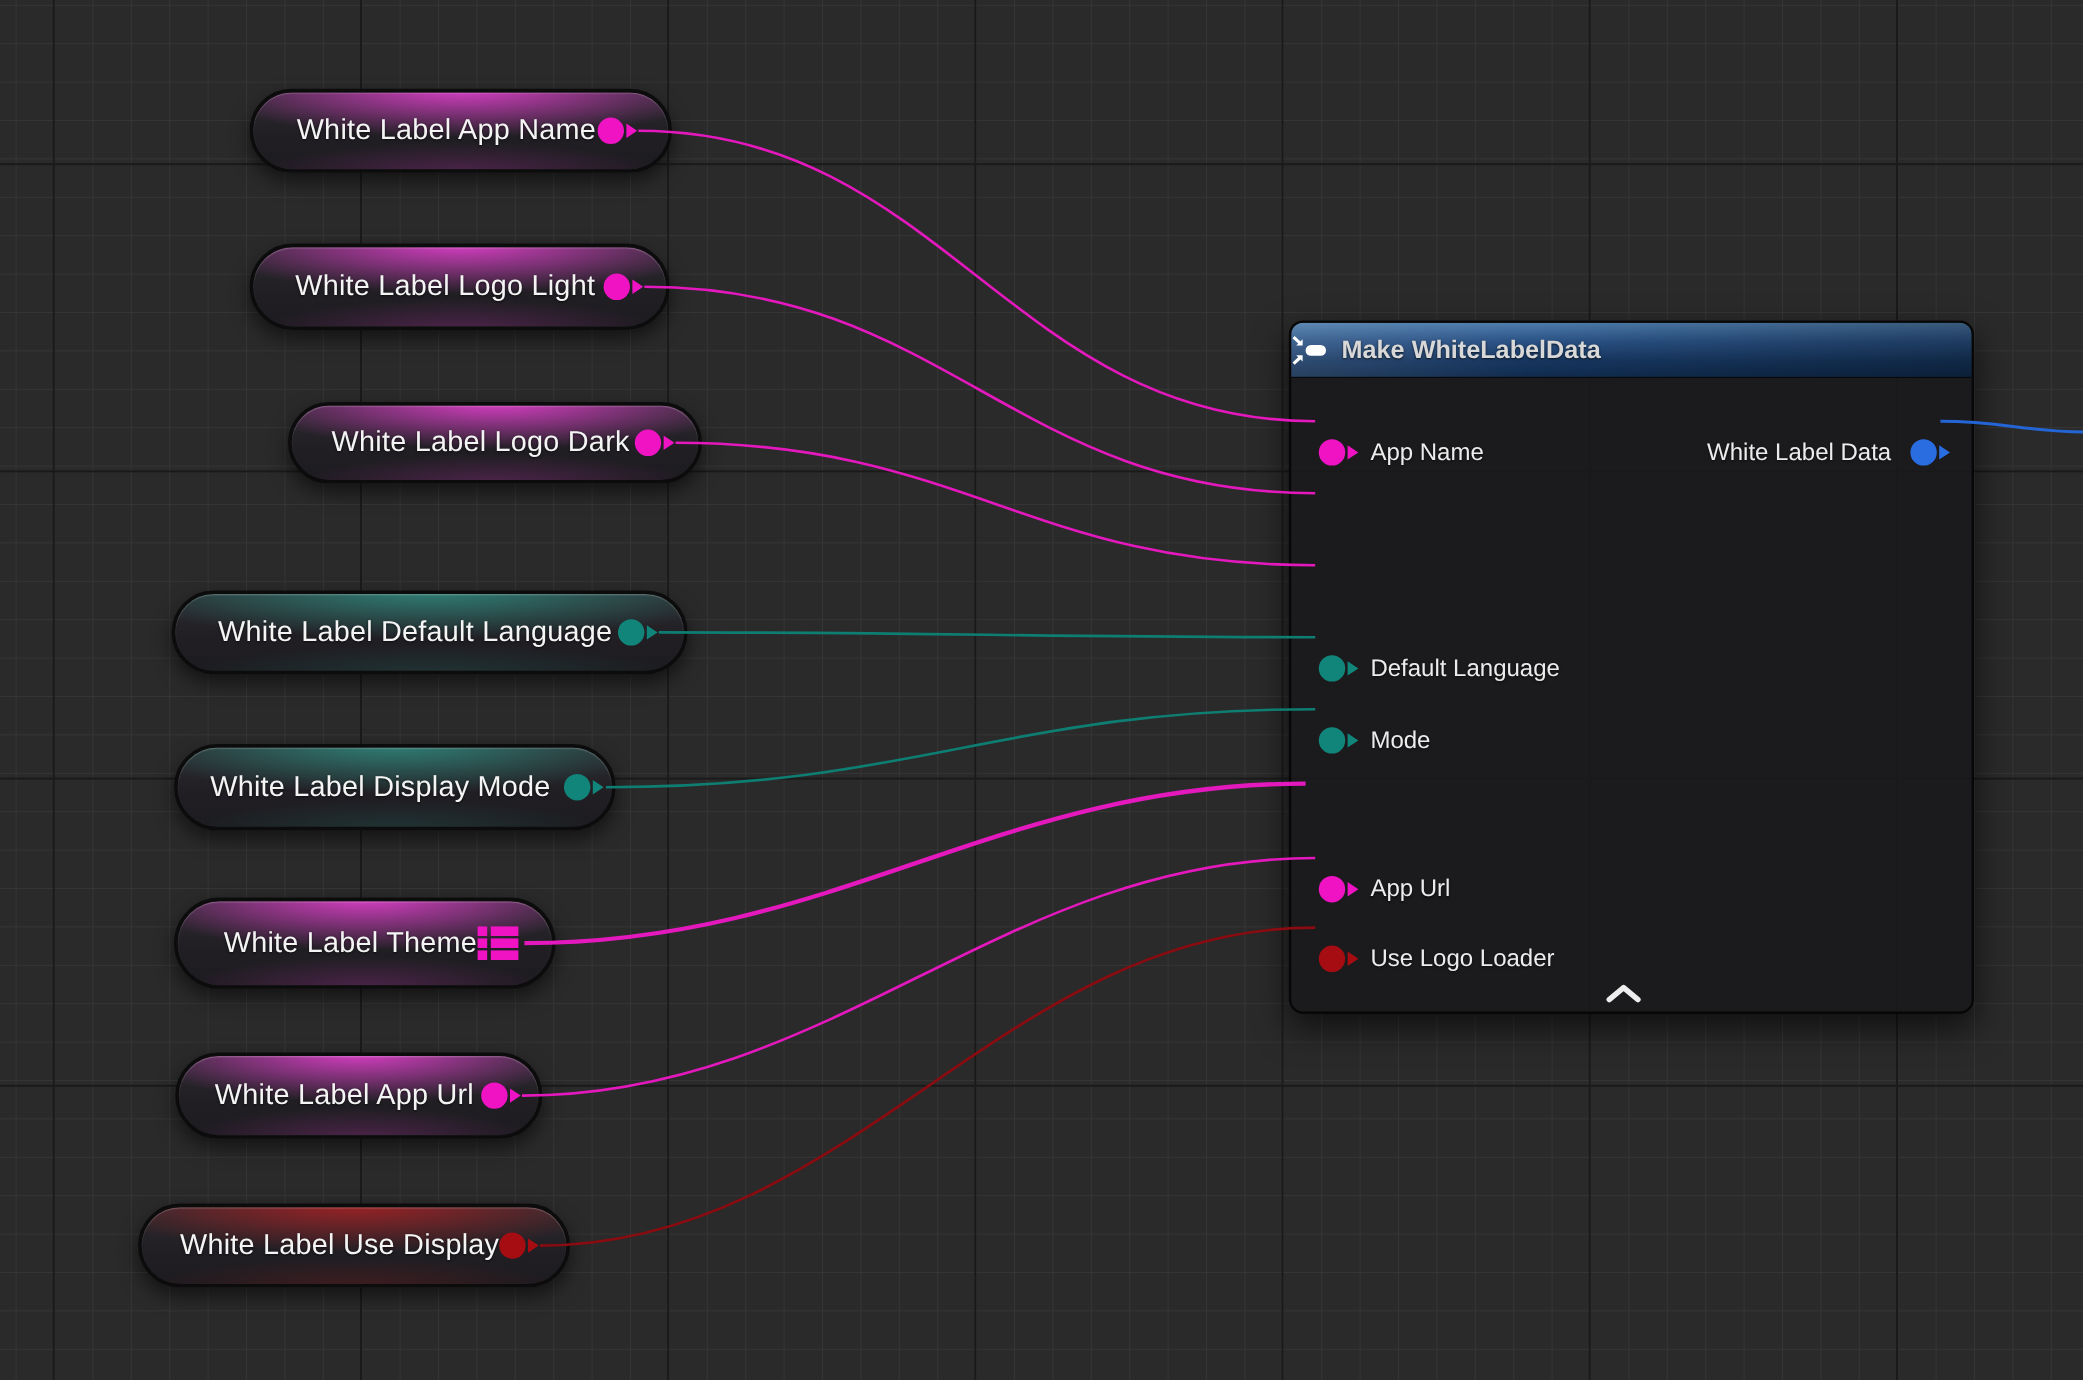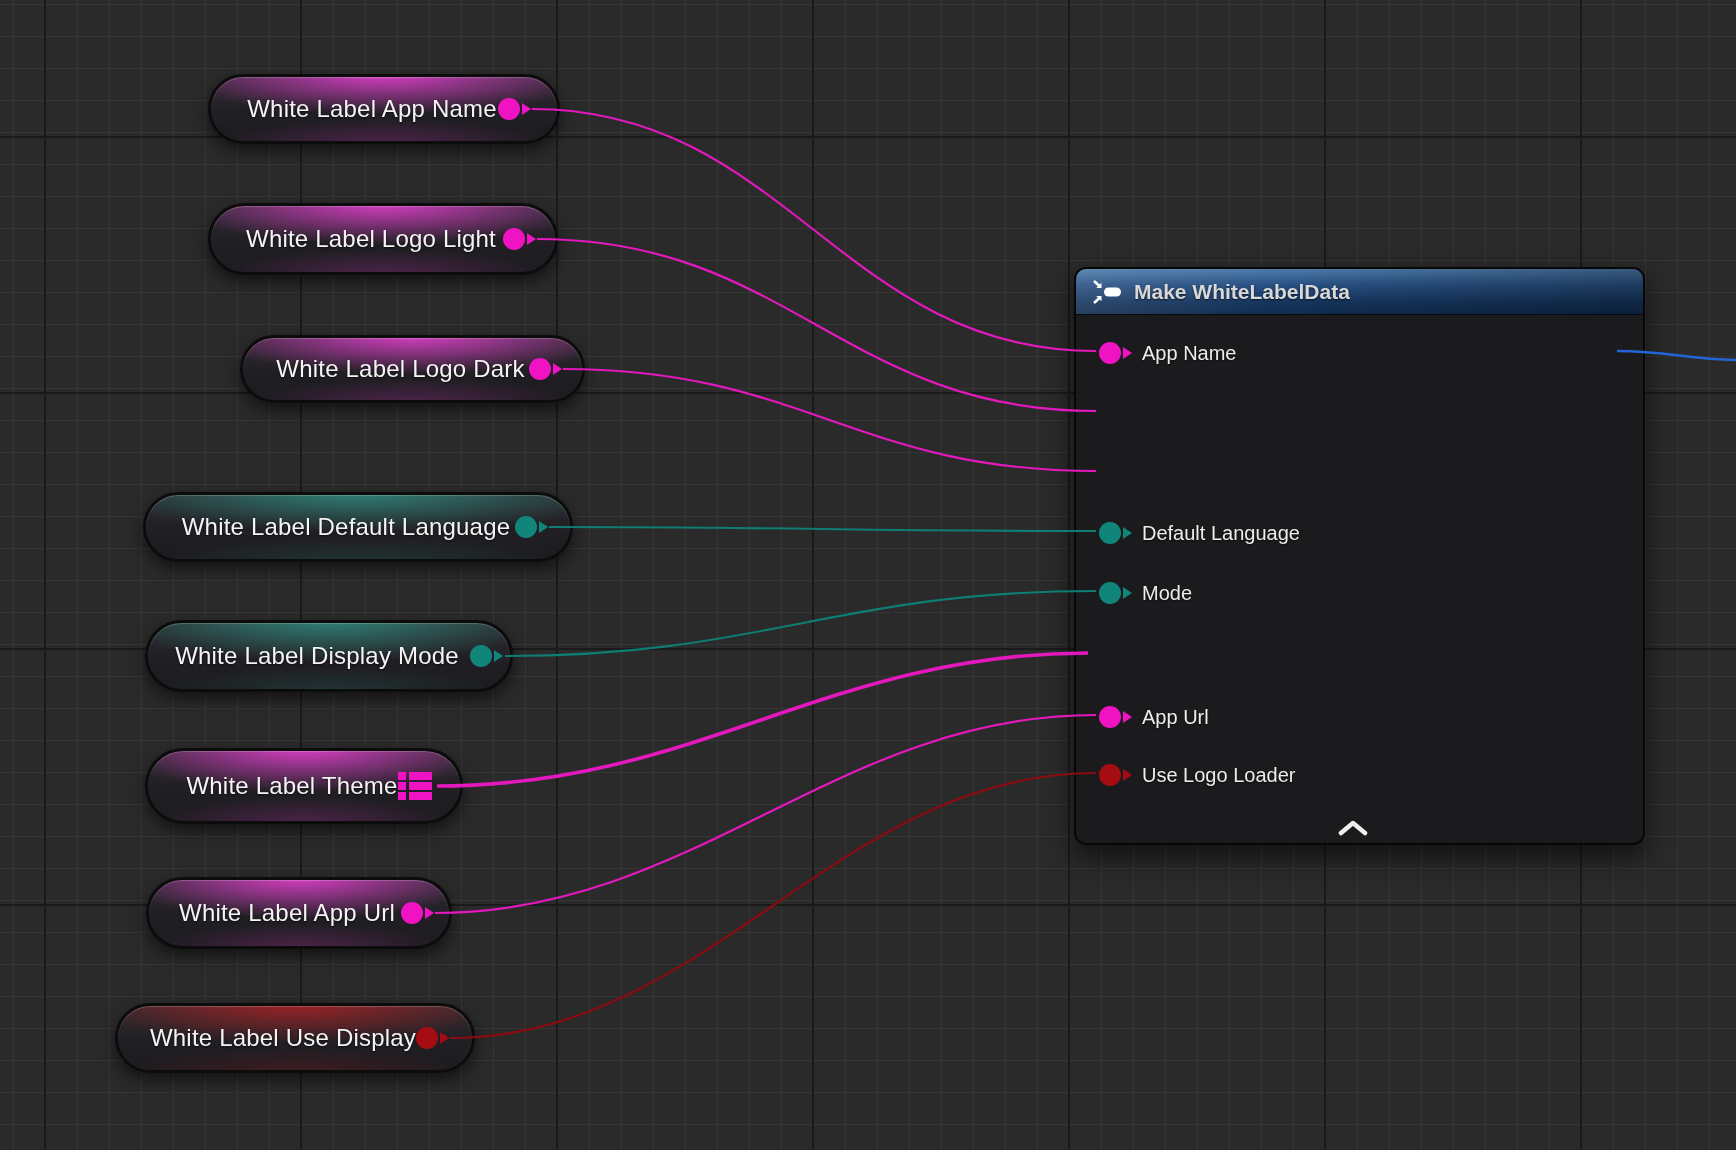--- a/index.html
+++ b/index.html
@@ -61,25 +61,25 @@
   .make-node{
     position:absolute;z-index:10;left:1074px;top:267px;width:571px;height:578px;
     background:rgba(26,25,28,.93);border:2px solid #070707;border-radius:12px;
     box-sizing:border-box;box-shadow:0 12px 28px rgba(0,0,0,.6);
   }
   .make-header{
     position:absolute;left:0;top:0;right:0;height:46px;border-radius:10px 10px 0 0;
     background-image:
       linear-gradient(90deg, rgba(255,255,255,.10), rgba(255,255,255,0) 35%, rgba(0,0,0,.28) 100%),
       linear-gradient(180deg,#4d7cab 0%,#2a5285 34%,#16365f 72%,#102b4e 100%);
-    display:flex;align-items:center;gap:12px;padding-left:16px;box-sizing:border-box;
+    display:flex;align-items:center;gap:12px;padding-left:0;box-sizing:border-box;
     border-bottom:1px solid #06090f;
   }
   .make-title{color:#d8d8d8;font-size:21px;font-weight:bold;text-shadow:0 1px 2px rgba(0,0,0,.7);white-space:nowrap;}
-  .mrow{position:absolute;left:0;width:100%;height:34px;line-height:34px;}
+  .mrow{position:absolute;left:0;width:100%;height:34px;line-height:34px;margin-top:24px;}
   .mrow .pin{left:23px;}
   .mrow .pin-struct{left:18px;}
   .mlabel{
     position:absolute;left:66px;color:#ececec;font-size:20px;white-space:nowrap;
     text-shadow:0 1px 2px rgba(0,0,0,.6);
   }
   .out-label{left:auto;right:67px;}
   .out-row .pin{left:516px;}
   .chevron{position:absolute;left:262px;top:551px;width:30px;height:16px;cursor:pointer;}
   
@@ -147,20 +147,24 @@
     <svg width="30" height="28" viewBox="0 0 30 28">
       <path d="M2 3 L8 8.5" stroke="#ffffff" stroke-width="2.6" fill="none"></path>
       <path d="M9.5 10 L9.5 4.8 L4.2 10 Z" fill="#ffffff"></path>
       <path d="M2 25 L8 19.5" stroke="#ffffff" stroke-width="2.6" fill="none"></path>
       <path d="M9.5 18 L9.5 23.2 L4.2 18 Z" fill="#ffffff"></path>
       <rect x="12" y="9.5" width="17" height="9" rx="4.5" fill="#ffffff"></rect>
     </svg>
     <span class="make-title">Make WhiteLabelData</span>
   </div>
 
+  <div class="mrow out-row" style="top:67px">
+    <span class="mlabel out-label">White Label Data</span>
+    <span class="pin blue"></span>
+  </div>
 
   <div class="mrow" style="top:67px">
     <span class="pin magenta"></span>
     <span class="mlabel">App Name</span>
   </div>
   <div class="mrow" style="top:247px">
     <span class="pin teal"></span>
     <span class="mlabel">Default Language</span>
   </div>
   <div class="mrow" style="top:307px">

